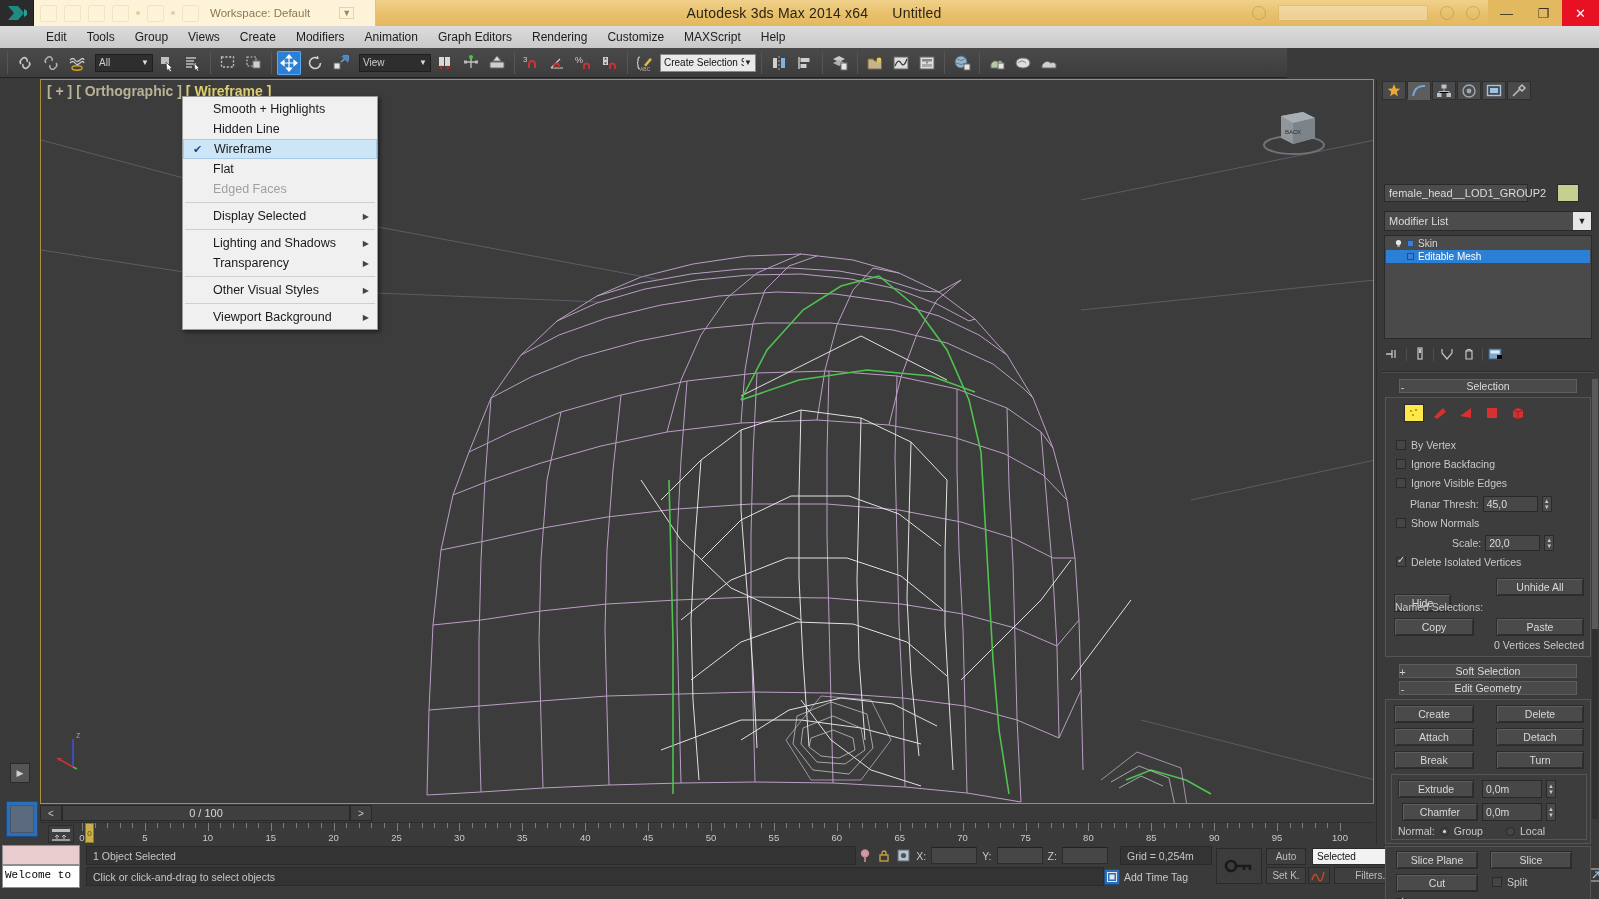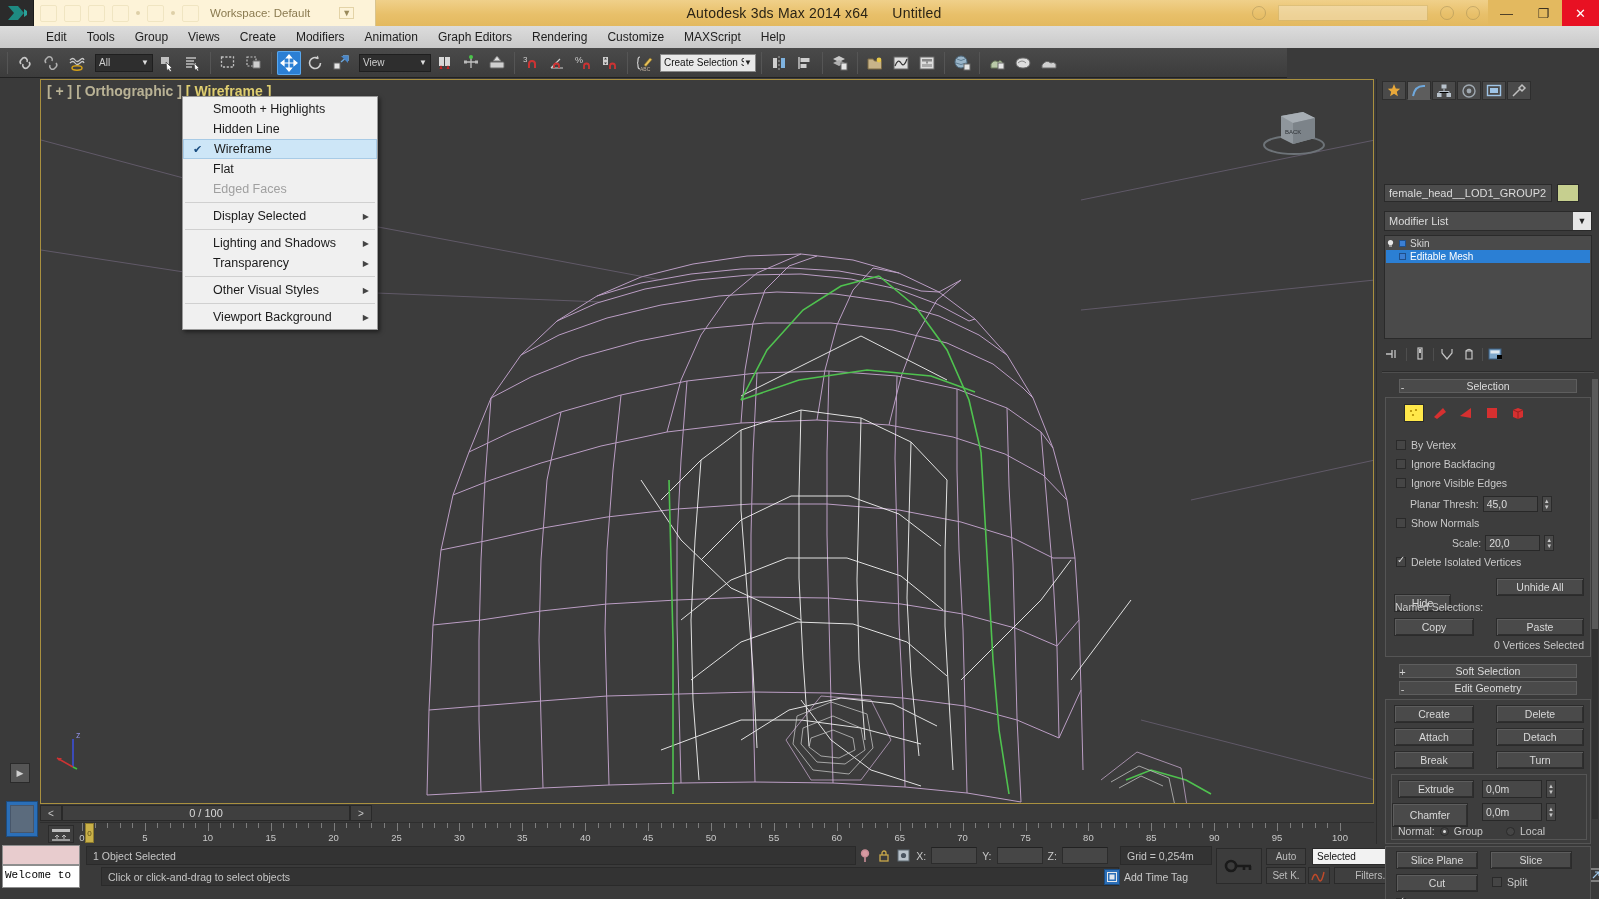--- a/index.html
+++ b/index.html
@@ -180,41 +180,41 @@
   }
   .cp-tabs {
     position:absolute; left:5px; top:2px; height:20px; display:flex; gap:1px;
   }
   .cp-tab {
     width:24px;height:19px;background:#4a4a4a;border:1px solid #2e2e2e;
     display:flex;align-items:center;justify-content:center;
   }
   .cp-tab.sel { background:#5d5d5d; border-bottom-color:#5d5d5d; }
   .cp-namefield {
-    position:absolute; left:7px; top:105px; width:168px;height:18px;
+    position:absolute; left:7px; top:105px; width:144px;height:18px;
     background:#4c4c4c;border:1px solid #2a2a2a; color:#dcdcdc; font-size:11px;
     display:flex;align-items:center; padding-left:4px;
   }
   .cp-modlist {
     position:absolute; left:7px; top:132px; width:208px;height:20px;
     background:#4c4c4c;border:1px solid #2a2a2a;
     display:flex;align-items:center;justify-content:space-between;
     font-size:11px; color:#dcdcdc; padding-left:4px;
   }
   .cp-modlist .arrowbox {
     width:18px;height:18px;background:#e6e6e6;color:#222;
     display:flex;align-items:center;justify-content:center; font-size:9px;
   }
   .cp-stack {
     position:absolute; left:7px; top:156px; width:208px;height:104px;
     background:#4a4a4a; border:1px solid #2a2a2a;
     padding:1px;
   }
   .stack-row {
-    height:13px; display:flex; align-items:center; gap:4px; padding-left:0;
+    height:13px; display:flex; align-items:center; gap:4px; padding-left:8px;
     font-size:10px; color:#d6d6d6;
   }
   .stack-row.sel { background:#2b7fd4; color:#fff; }
   .st-sq { width:7px;height:7px; background:#3b7fd4; border:1px solid #1f4f8a; }
   .stack-tools {
     position:absolute; left:7px; top:266px; width:208px;height:18px;
     display:flex; align-items:center; gap:4px;
   }
   .stl { width:18px;height:16px;display:flex;align-items:center;justify-content:center;}
   .stl-sep { width:1px;height:13px;background:#2d2d2d; border-right:1px solid #4e4e4e;}
@@ -853,21 +853,21 @@
 
     <div class="mini-listener">
       <div class="ml-pink"></div>
       <div class="ml-white">Welcome to</div>
     </div>
 
     <div class="st-box" style="left:86px;top:2px;width:770px;height:19px;">
         <span>1 Object Selected</span>
       </div>
 
-    <div class="st-box" style="left:86px;top:23px;width:1018px;height:19px;margin-left:15px;">
+    <div class="st-box" style="left:86px;top:23px;width:1018px;height:19px;">
         <span>Click or click-and-drag to select objects</span>
       </div>
 
     <div style="position:absolute;left:858px;top:2px;width:250px;height:19px;display:flex;align-items:center;gap:5px;">
       <div class="sb-ico">
         <svg width="14" height="14" viewBox="0 0 14 14">
             <path d="M7 1 a3.4 3.4 0 0 1 0 6.8 a3.4 3.4 0 0 1 0-6.8z M7 7 l0 6" stroke="#c98d96" stroke-width="1.6" fill="#d79aa2"></path>
           </svg>
       </div>
       <div class="sb-ico">
@@ -1258,21 +1258,21 @@
       <div class="mbtn" style="position:absolute;left:110px;top:51px;width:88px;height:18px;">Turn</div>
 
       <div style="position:absolute;left:5px;top:74px;width:196px;height:66px;border:1px solid #555;">
         <div class="mbtn" style="position:absolute;left:6px;top:5px;width:76px;height:18px;">Extrude</div>
         <div class="spin-field" style="position:absolute;left:90px;top:5px;width:60px;height:18px;">0,0m</div>
         <div class="spin-arrows" style="position:absolute;left:154px;top:5px;height:18px;">
             <span>▲</span>
             <span>▼</span>
           </div>
 
-        <div class="mbtn" style="position:absolute;left:0;top:28px;width:76px;height:24px;">Chamfer</div>
+        <div class="mbtn" style="position:absolute;left:10px;top:28px;width:76px;height:18px;">Chamfer</div>
         <div class="spin-field" style="position:absolute;left:90px;top:28px;width:60px;height:18px;">0,0m</div>
         <div class="spin-arrows" style="position:absolute;left:154px;top:28px;height:18px;">
             <span>▲</span>
             <span>▼</span>
           </div>
 
         <div style="position:absolute;left:6px;top:50px;display:flex;align-items:center;gap:5px;">
           <span class="lbl">Normal:</span>
           <span class="radio on"></span>
           <span class="lbl">Group</span>

